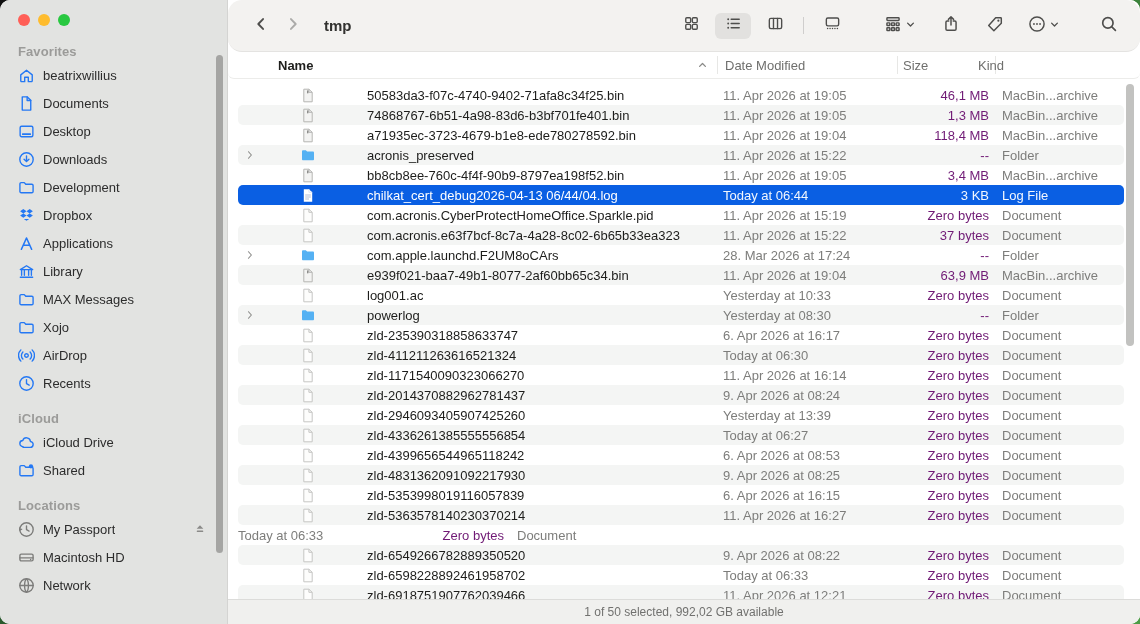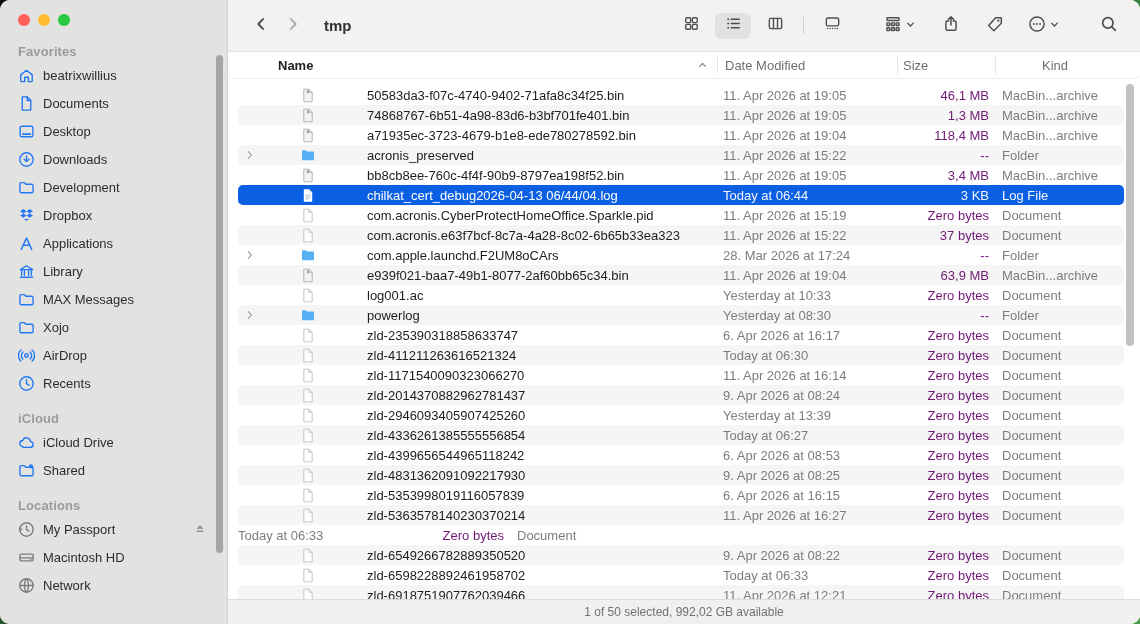--- a/index.html
+++ b/index.html
@@ -39,21 +39,21 @@
   .side-item .eject{margin-left:auto;margin-right:10px;color:#8a8a88;display:flex;}
   .side-item .eject svg{width:14px;height:14px;}
   .side-scrollbar{
     position:absolute;top:55px;left:216px;width:7px;height:498px;border-radius:4px;
     background:#a5a5a3;
   }
   
   .main{position:relative;flex:1;display:flex;flex-direction:column;background:#fff;min-width:0;}
   .toolbar{
     height:52px;flex:none;background:#f3f2f0;border-bottom:1px solid #e4e3e1;
-    display:flex;align-items:center;padding:0 22px 0 24px;box-sizing:border-box;color:#4e4e4c;
+    display:flex;align-items:center;padding:0 22px 0 24px;box-sizing:border-box;color:#4e4e4c;border-radius:14px;
   }
   .tbtn{display:flex;align-items:center;justify-content:center;background:none;border:none;padding:0;color:#4e4e4c;cursor:default;}
   .tbtn svg{width:18px;height:18px;}
   .nav-fwd{margin-left:14px;color:#ababa9;}
   .tb-title{margin-left:22px;font-size:15px;font-weight:700;color:#323230;}
   .tb-right{margin-left:auto;display:flex;align-items:center;}
   .viewswitch{display:flex;align-items:center;gap:6px;}
   .vbtn{width:36px;height:26px;border-radius:6px;display:flex;align-items:center;justify-content:center;color:#4e4e4c;}
   .vbtn svg{width:17px;height:17px;}
   .vbtn.active{background:#e2e1df;}
@@ -67,21 +67,21 @@
   .colheaders{
     position:relative;height:26px;flex:none;background:#fff;border-bottom:1px solid #ececea;
     font-size:13px;color:#6f6f6d;border-radius:6px;
   }
   .colheaders .h{position:absolute;top:50%;transform:translateY(-50%);white-space:nowrap;}
   .h-name{left:50px;color:#1e1e1c;font-weight:600;}
   .h-caret{left:469px;color:#8a8a88;display:flex;}
   .h-caret svg{width:11px;height:11px;}
   .h-date{left:497px;}
   .h-size{left:675px;}
-  .h-kind{left:814px;}
+  .h-kind{left:750px;}
   .hdiv{position:absolute;top:4px;bottom:4px;width:1px;background:#e7e7e5;}
   .hdiv1{left:489px;} .hdiv2{left:669px;} .hdiv3{left:767px;}
   
   .rows{flex:1;overflow:hidden;padding-top:6px;background:#fff;}
   .row{
     height:20px;margin:0 16px 0 10px;border-radius:5px;display:flex;align-items:center;
     font-size:13px;color:#1d1d1b;box-sizing:border-box;
   }
   .row.alt{background:#f4f5f4;}
   .row.selected{background:#0a5fe3;color:#ffffff;}

